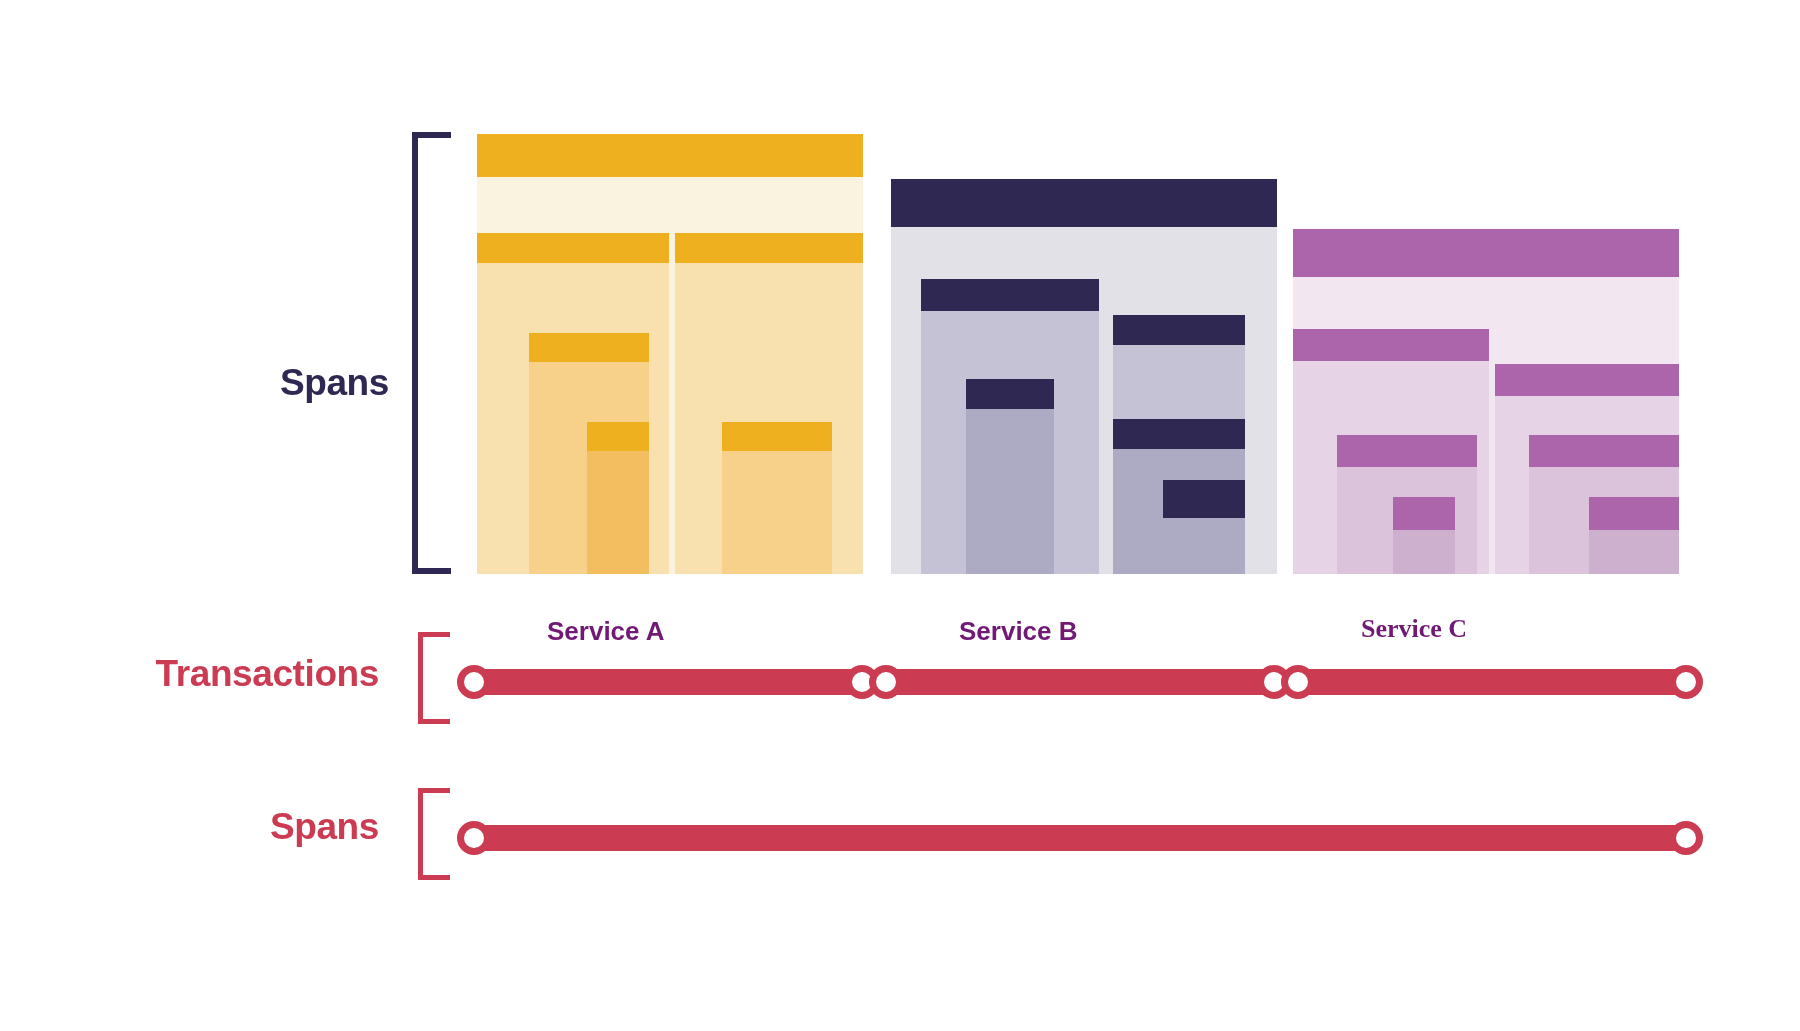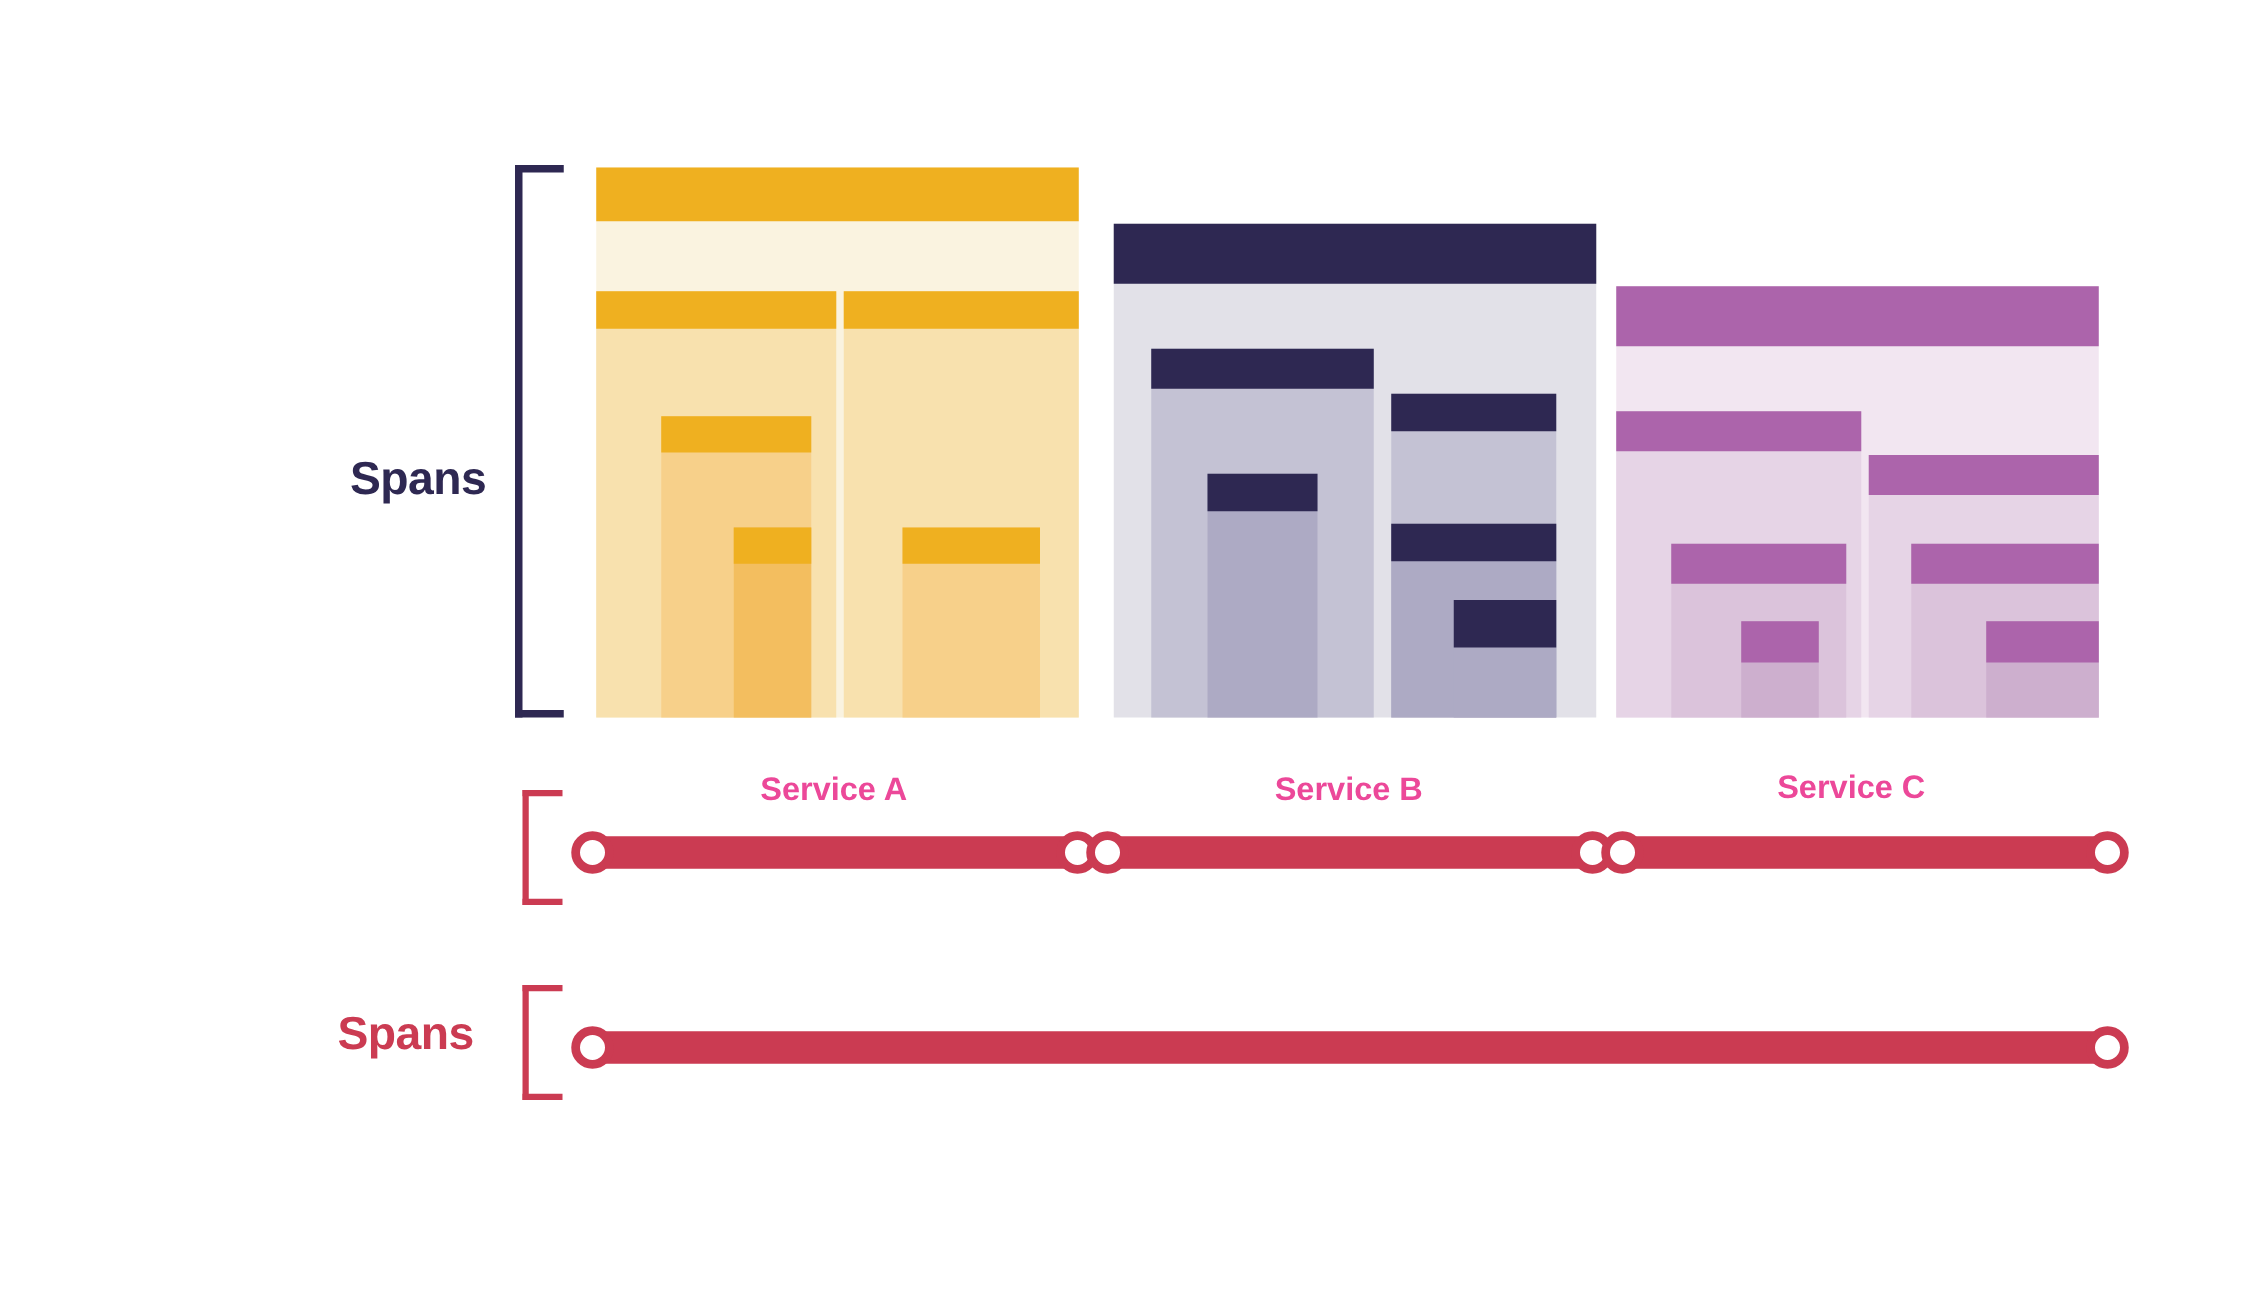--- a/index.html
+++ b/index.html
@@ -101,23 +101,22 @@
     position: absolute;
     left: 0;
     top: 0;
     width: 100%;
     box-sizing: border-box;
   }
   .service-caption {
     position: absolute;
     font-size: 26px;
     font-weight: bold;
-    color: #ec4899;
+    color: #701a75;
     white-space: nowrap;
-    text-align: center;
     line-height: 1;
   }
 
   
   .rail {
     position: absolute;
     height: 26px;
     background: #CB3B52;
     border-radius: 1px;
   }
@@ -198,20 +197,21 @@
         </div>
         <div class="span-bar" style="left: 100px; width: 62px; top: 268px; height: 77px; background: rgb(205, 175, 206); z-index: 15;">
           <div class="span-head" style="height: 33px; background: rgb(172, 100, 171);"></div>
         </div>
         <div class="span-bar" style="left: 296px; width: 90px; top: 268px; height: 77px; background: rgb(205, 175, 206); z-index: 16;">
           <div class="span-head" style="height: 33px; background: rgb(172, 100, 171);"></div>
         </div>
       </div>
     </div>
 
+  <div id="transactions-label" class="row-label">Transactions</div>
   <div id="transactions-bracket" class="bracket"></div>
   <div id="transactions-area">
       <div class="rail" style="left: 455px; width: 388px; top: 669px; background: rgb(203, 59, 82);"></div>
       <div class="node" style="left: 438px; top: 665px; background: rgb(255, 255, 255); border-color: rgb(203, 59, 82);"></div>
       <div class="node" style="left: 826px; top: 665px; background: rgb(255, 255, 255); border-color: rgb(203, 59, 82);"></div>
       <div class="rail" style="left: 867px; width: 388px; top: 669px; background: rgb(203, 59, 82);"></div>
       <div class="node" style="left: 850px; top: 665px; background: rgb(255, 255, 255); border-color: rgb(203, 59, 82);"></div>
       <div class="node" style="left: 1238px; top: 665px; background: rgb(255, 255, 255); border-color: rgb(203, 59, 82);"></div>
       <div class="rail" style="left: 1279px; width: 388px; top: 669px; background: rgb(203, 59, 82);"></div>
       <div class="node" style="left: 1262px; top: 665px; background: rgb(255, 255, 255); border-color: rgb(203, 59, 82);"></div>
@@ -221,14 +221,14 @@
   <div id="trace-label" class="row-label">Spans</div>
   <div id="trace-bracket" class="bracket"></div>
   <div id="trace-area">
       <div class="rail" style="left: 455px; width: 1212px; top: 825px; background: rgb(203, 59, 82);"></div>
       <div class="node" style="left: 438px; top: 821px; background: rgb(255, 255, 255); border-color: rgb(203, 59, 82);"></div>
       <div class="node" style="left: 1650px; top: 821px; background: rgb(255, 255, 255); border-color: rgb(203, 59, 82);"></div>
     </div>
 
 <div class="service-caption" style="left: 528px; top: 618px; width: 240px;">Service A</div>
     <div class="service-caption" style="left: 940px; top: 618px; width: 240px;">Service B</div>
-    <div class="service-caption" style="left: 1342px; top: 616px; width: 240px;">Service C</div>
+    <div class="service-caption" style="left: 1342px; top: 616px; width: 240px; font-family: Liberation Serif, serif;">Service C</div>
   </div>
 
 </body></html>

